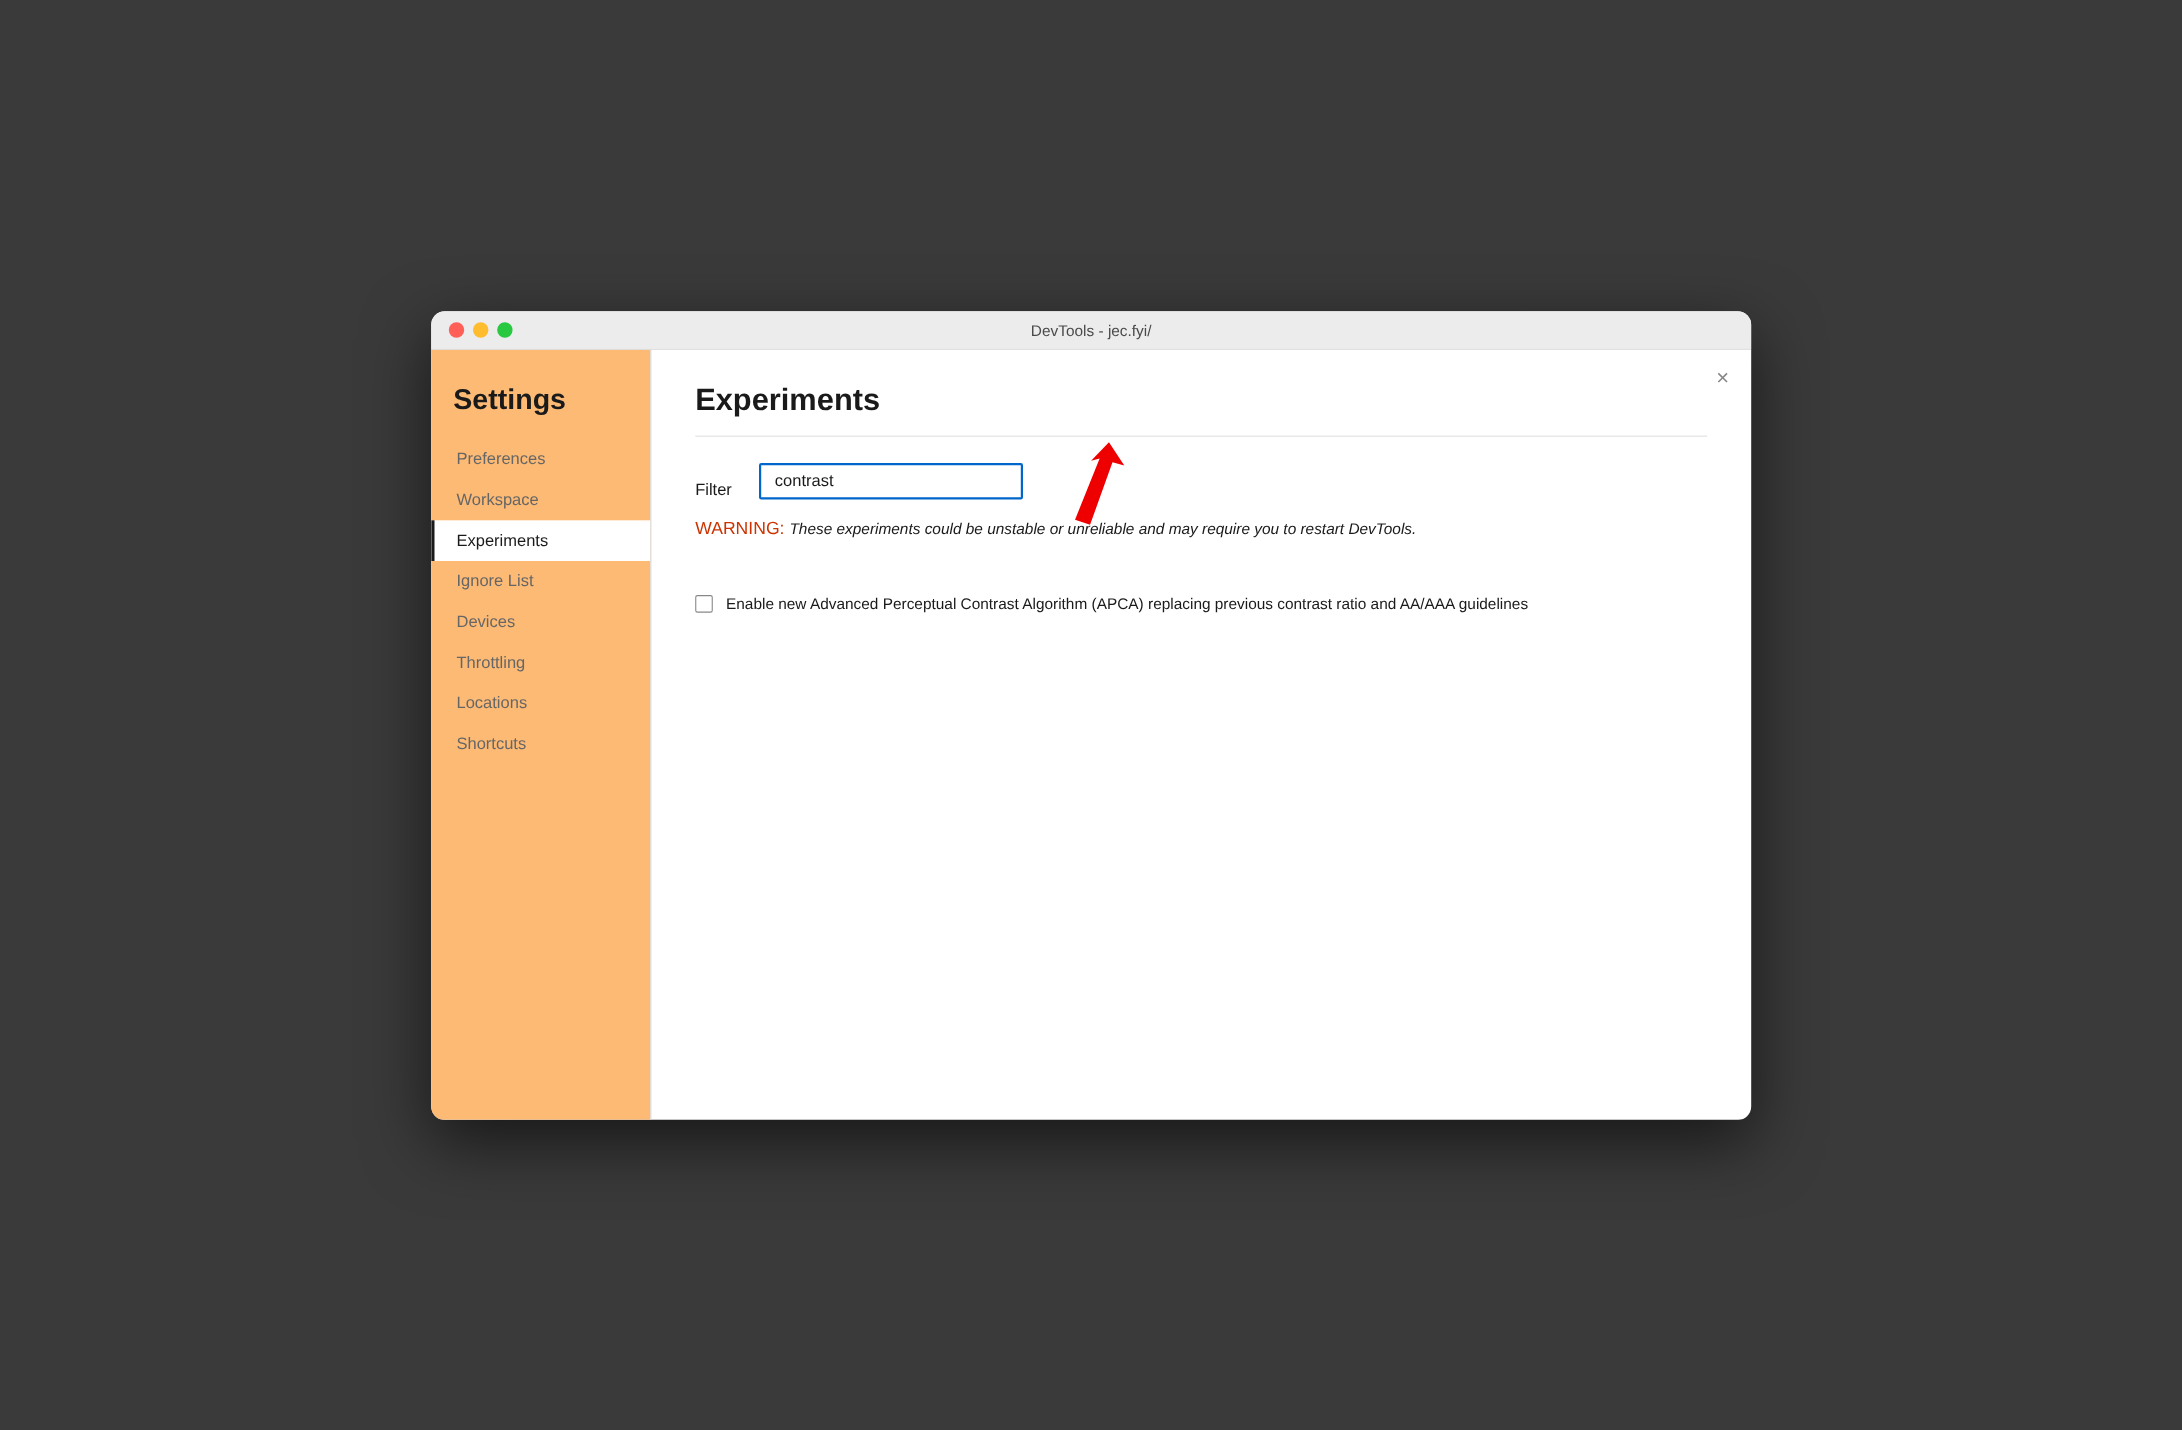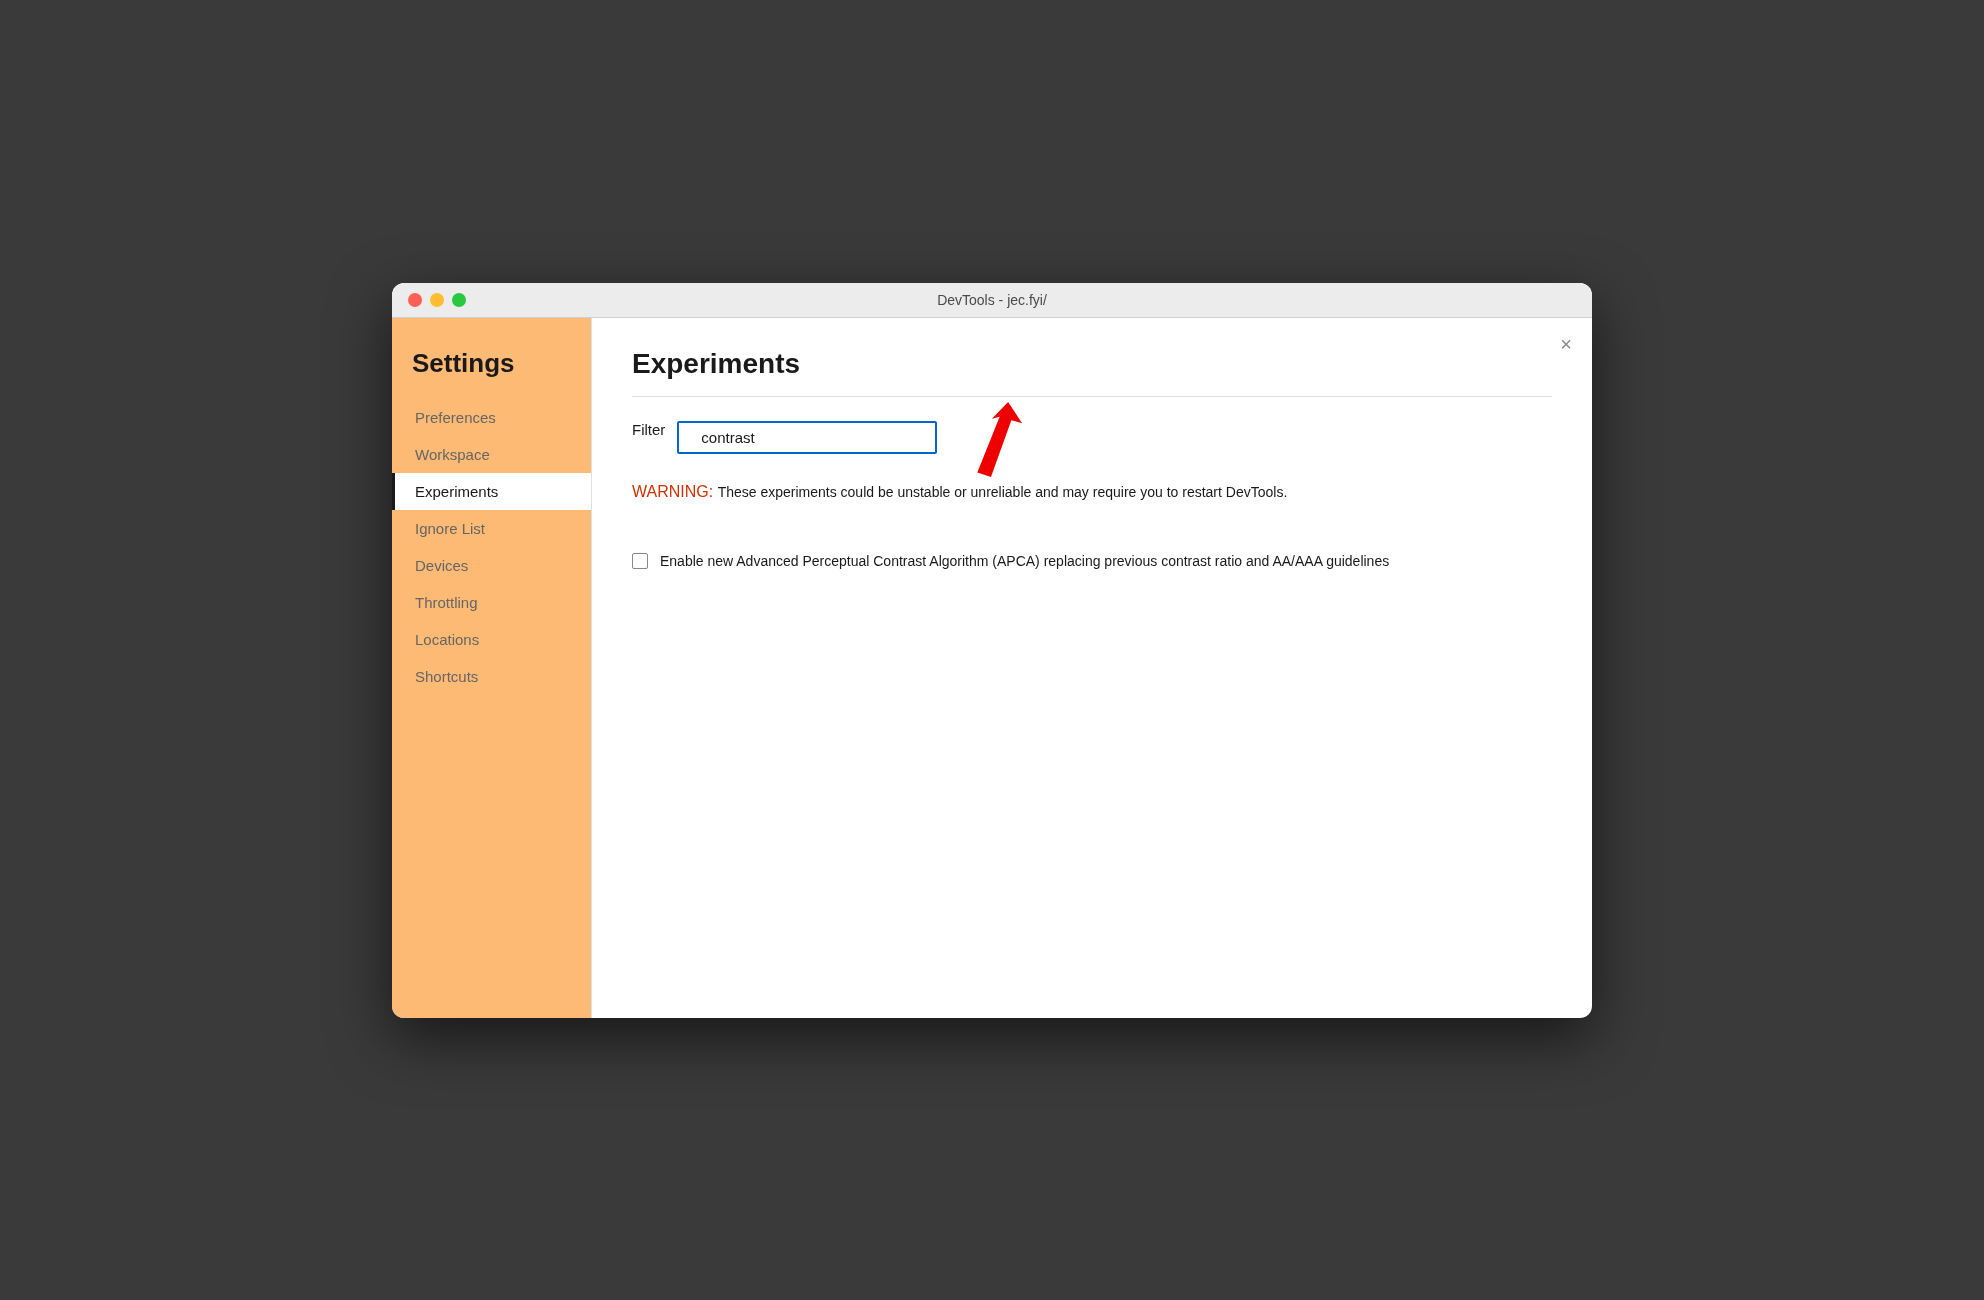--- a/index.html
+++ b/index.html
@@ -122,34 +122,34 @@
     }
 
     .divider {
       border: none;
       border-top: 1px solid #e0e0e0;
       margin-bottom: 24px;
     }
 
     .filter-row {
       display: flex;
-      align-items: flex-start;
-      gap: 12px;
-      margin-bottom: 28px;
+      align-items: flex-end;
+      gap: 25px;
+      margin-bottom: 16px;
       position: relative;
     }
 
     .filter-label {
       font-size: 15px;
       color: #1a1a1a;
     }
 
     .filter-input {
-      width: 260px;
-      padding: 6px 22px;
+      width: 240px;
+      padding: 6px 12px;
       border: 2px solid #0066cc;
       border-radius: 2px;
       font-size: 15px;
       outline: none;
       color: #1a1a1a;
     }
 
     .arrow-indicator {
       position: absolute;
       left: 330px;
@@ -162,20 +162,21 @@
     }
 
     .warning-box {
       margin-bottom: 24px;
     }
 
     .warning-text {
       font-size: 14px;
       color: #1a1a1a;
       line-height: 1.5;
+      font-style: italic;
     }
 
     .warning-label {
       color: #cc3300;
       font-weight: 400;
     }
 
     .experiment-item {
       display: flex;
       align-items: flex-start;

